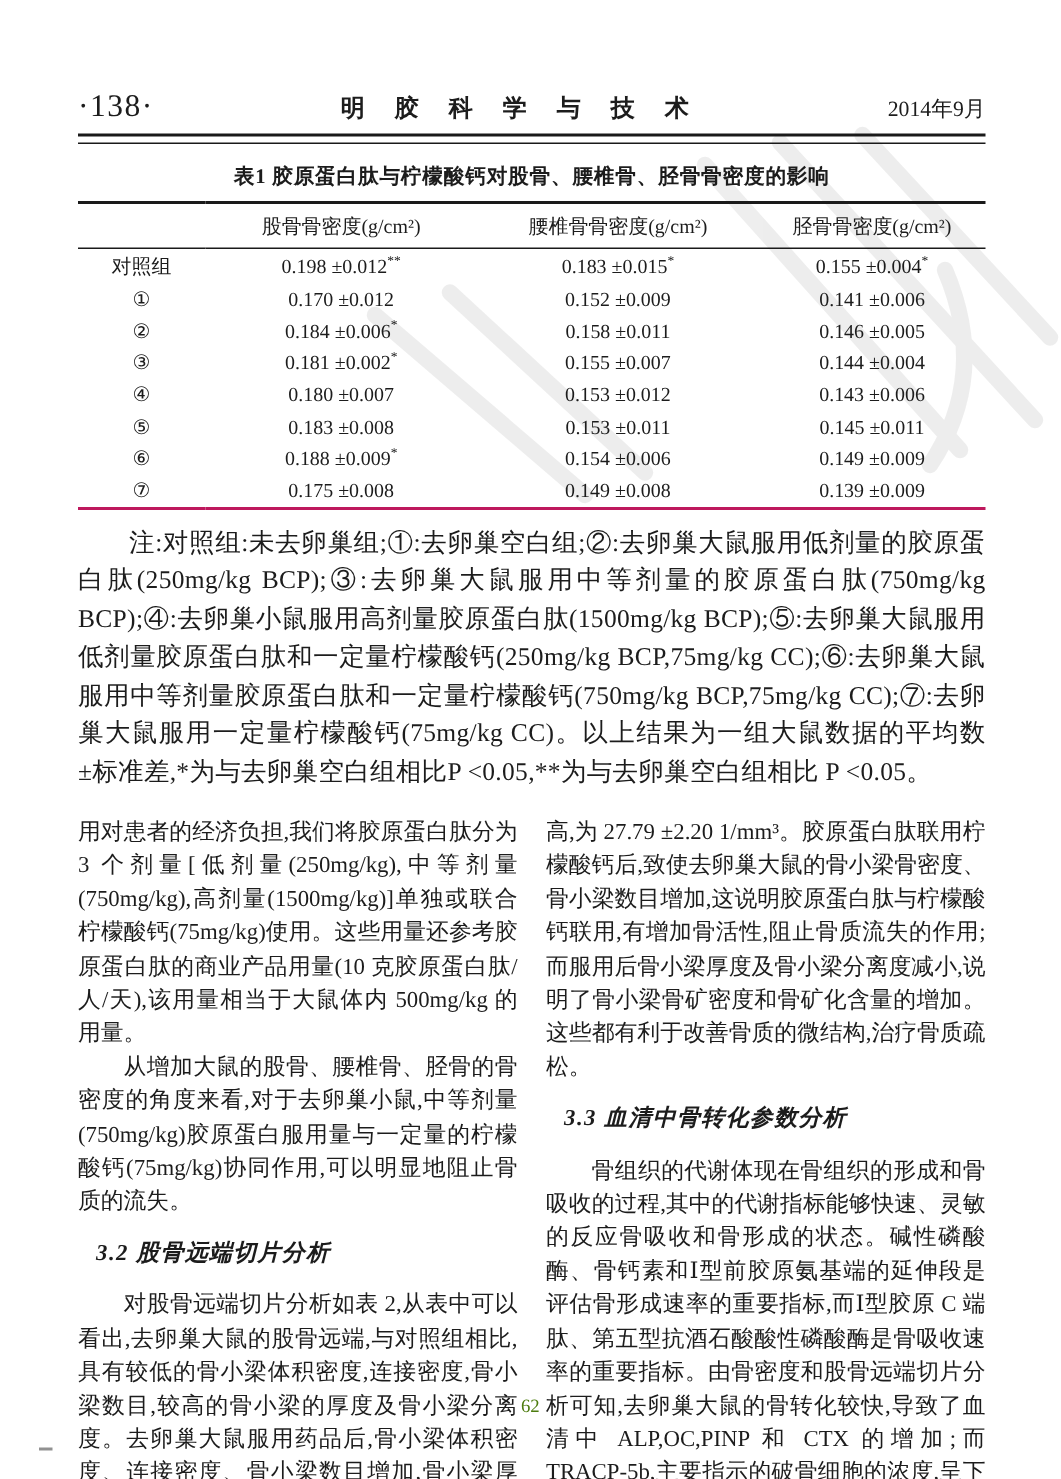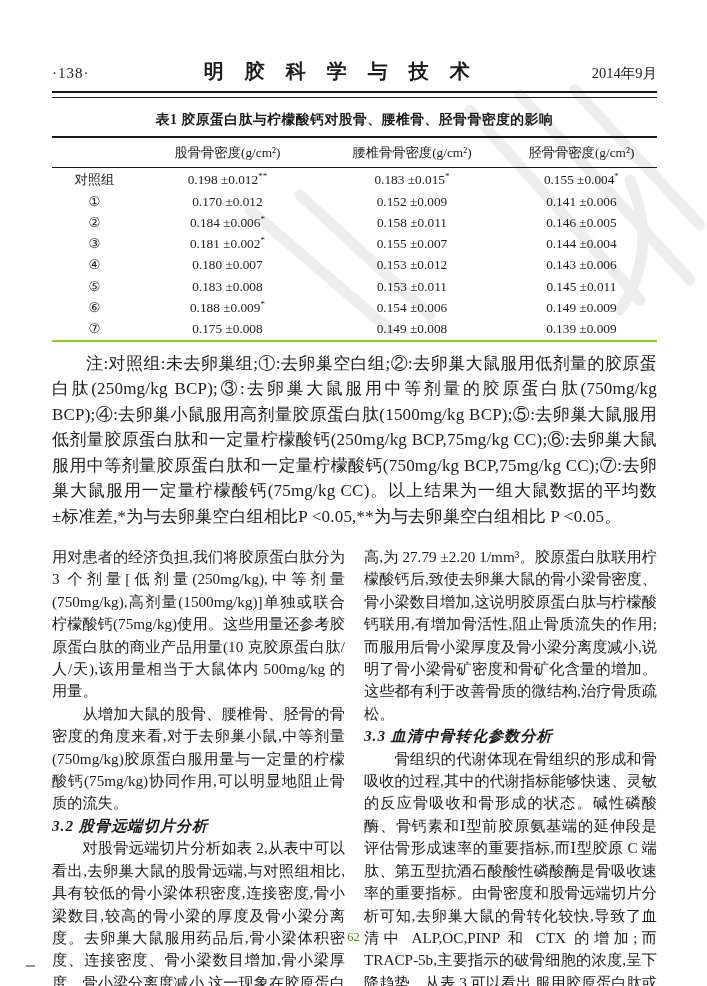--- a/index.html
+++ b/index.html
@@ -11,61 +11,61 @@
     color:#1c1c1c;
     overflow:hidden;
   }
   .watermark-svg { position:absolute; inset:0; z-index:0; pointer-events:none; }
   .content { position:absolute; left:52px; right:50px; top:58px; z-index:1; }
 
   .page-header {
     display:flex; justify-content:space-between; align-items:baseline;
     font-size:15px;
   }
-  .page-label { font-size:15px; letter-spacing:1px; }
-  .journal-title { font-weight:700; font-size:20px; letter-spacing:8px; }
+  .page-label { font-size:21px; letter-spacing:1px; }
+  .journal-title { font-weight:700; font-size:16px; letter-spacing:8px; }
   .issue-date { font-size:14.5px; }
   .header-rule {
     margin-top:6px; height:4px;
     border-top:2.2px solid #1a1a1a;
     border-bottom:1.2px solid #1a1a1a;
   }
 
   .table-caption {
     text-align:center; font-weight:700; font-size:13.8px;
     margin-top:13px; letter-spacing:0.5px;
   }
 
   table.density-table {
     width:100%; border-collapse:collapse; margin-top:7px;
     font-size:13.3px;
   }
   table.density-table thead tr {
     border-top:2px solid #1a1a1a;
     border-bottom:1.1px solid #1a1a1a;
   }
-  table.density-table tbody { border-bottom:2px solid #84cc16; }
+  table.density-table tbody { border-bottom:2px solid #be185d; }
   table.density-table th { font-weight:400; padding:6px 0 5px; text-align:center; }
   table.density-table td { padding:2.6px 0; text-align:center; }
   table.density-table .row-label { width:14%; }
   table.density-table th:nth-child(2), table.density-table td:nth-child(2) { width:30%; }
   table.density-table th:nth-child(3), table.density-table td:nth-child(3) { width:31%; }
   table.density-table th:nth-child(4), table.density-table td:nth-child(4) { width:25%; }
   sup { font-size:9px; line-height:0; }
 
   .table-note {
     margin-top:9px; font-size:17px; line-height:25.5px;
     text-align:justify; text-indent:2em; letter-spacing:0.2px;
   }
 
   .body-columns { display:flex; gap:19px; margin-top:14px; }
   .body-column { flex:1; min-width:0; font-size:15.2px; line-height:22.4px; text-align:justify; }
   .para { margin:0; }
   .para.indent { text-indent:2em; }
-  .section-heading { margin:0; font-style:italic; font-weight:700; letter-spacing:1px; }
+  .section-heading { margin:12px; font-style:italic; font-weight:700; letter-spacing:1px; }
 
   .footer-page-number {
     position:absolute; left:0; right:0; top:930px; z-index:1;
     text-align:center; font-size:12.5px; color:#4d7c0f;
   }
   .corner-dash {
     position:absolute; left:26px; top:965px; z-index:1;
     width:9px; height:2px; background:#919191;
   }
 </style>

